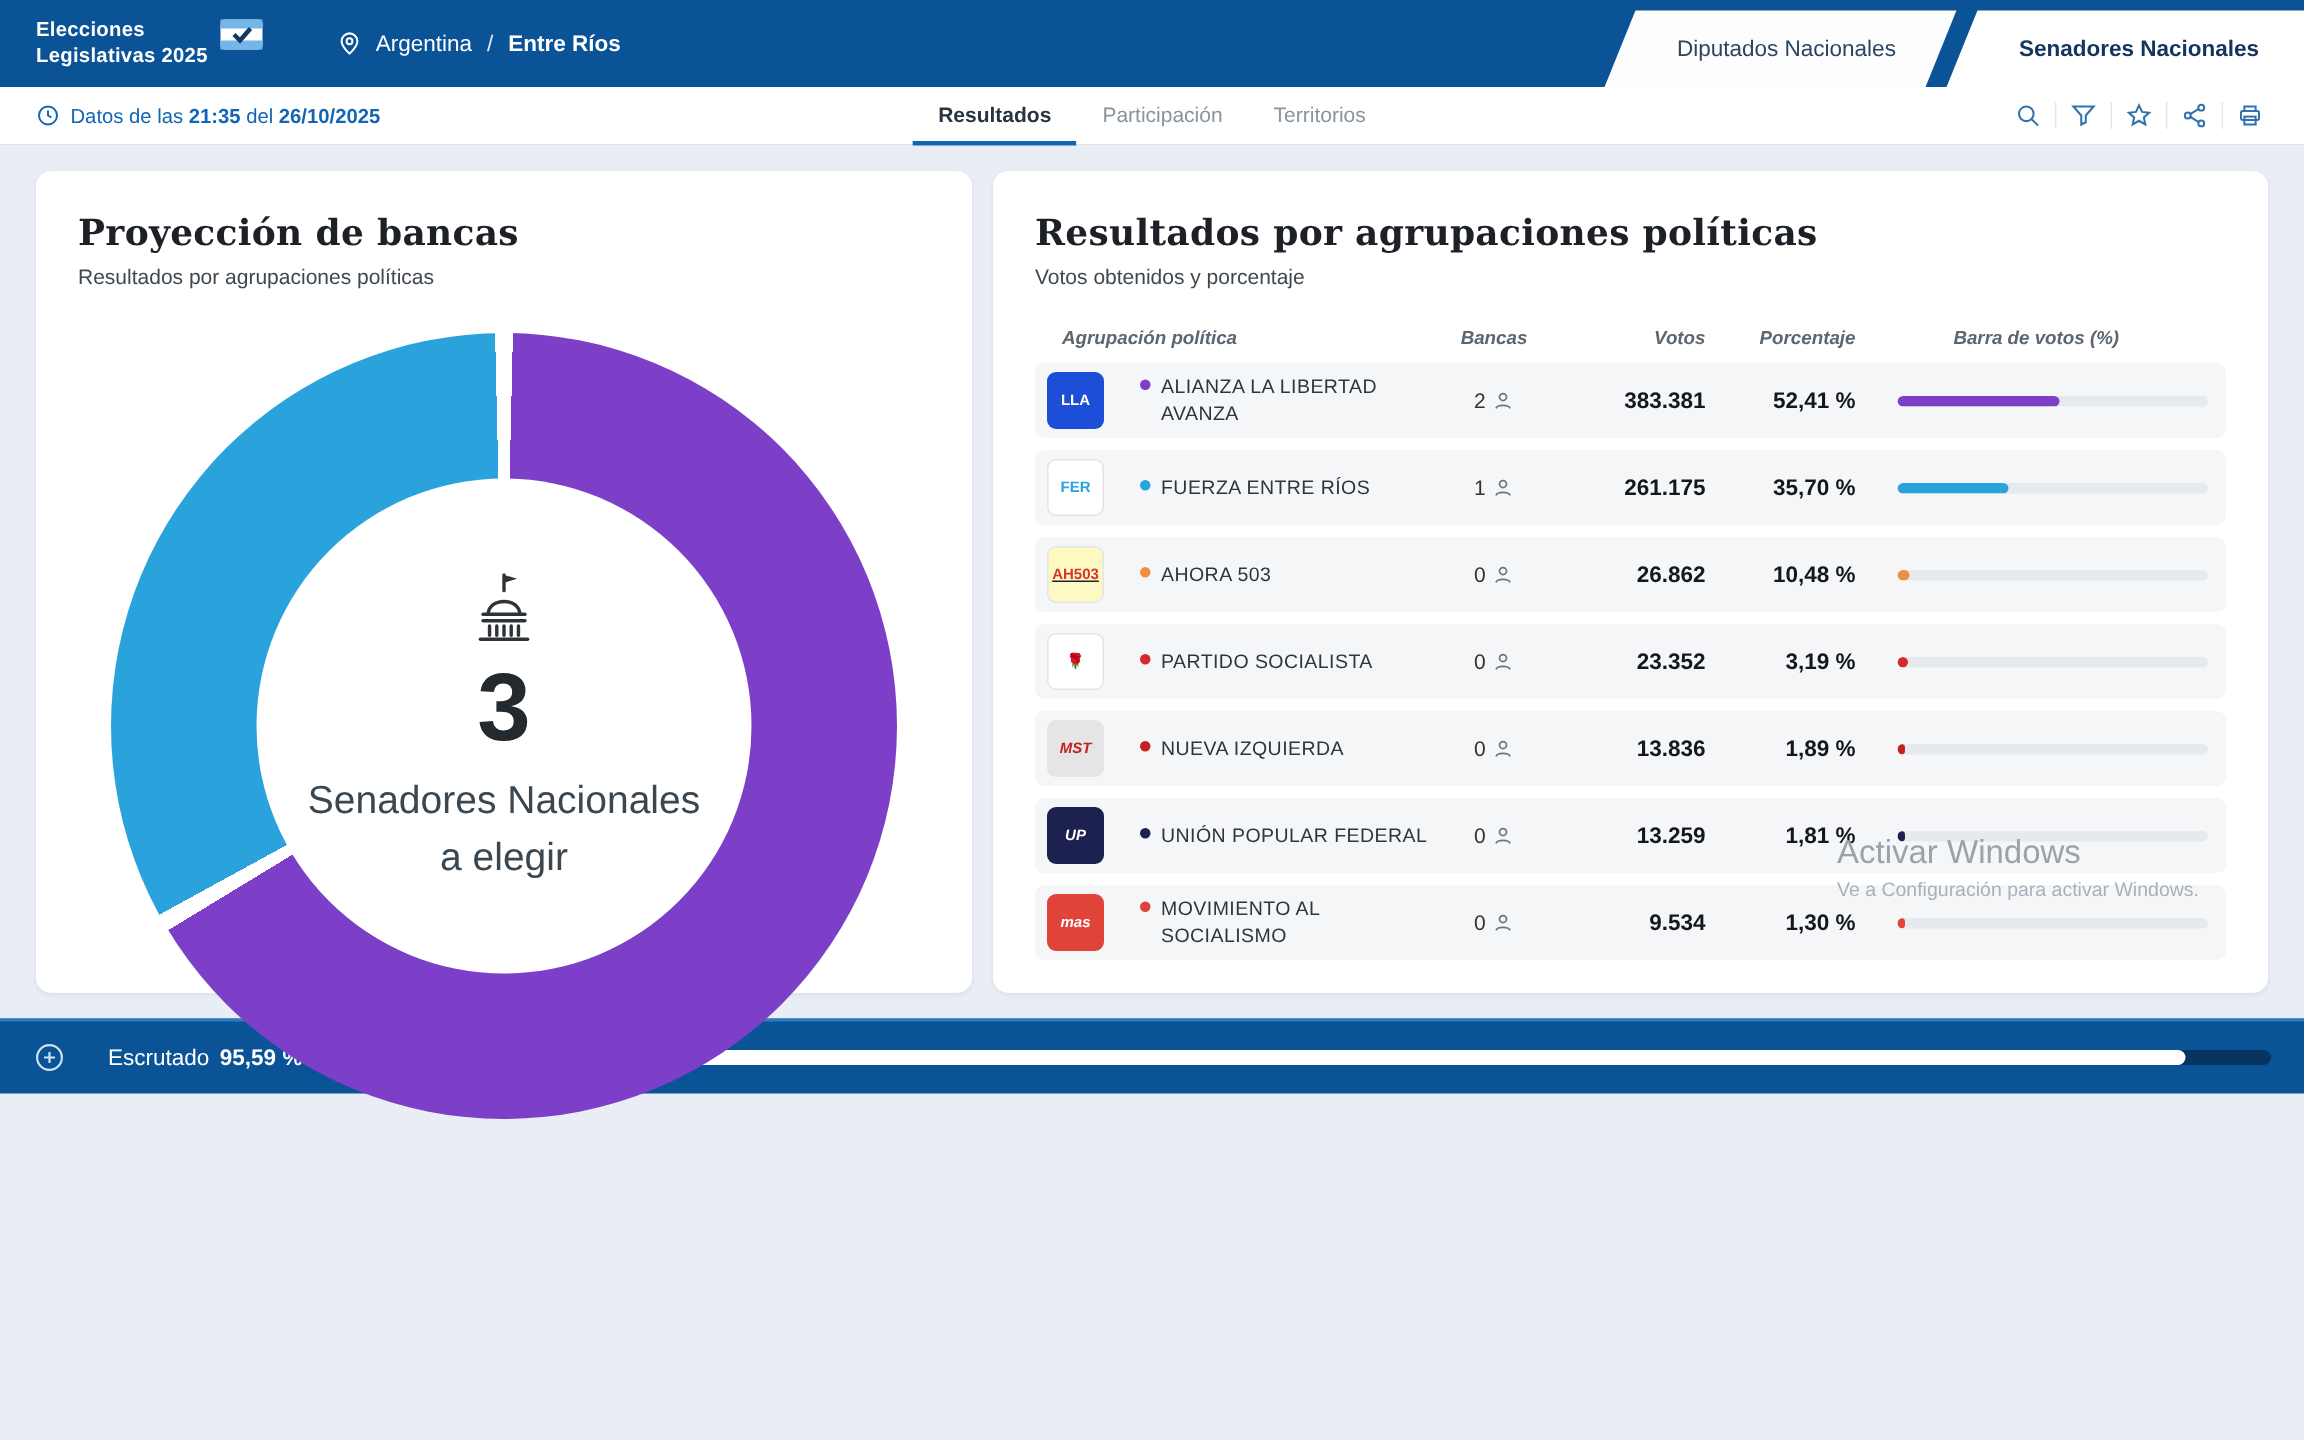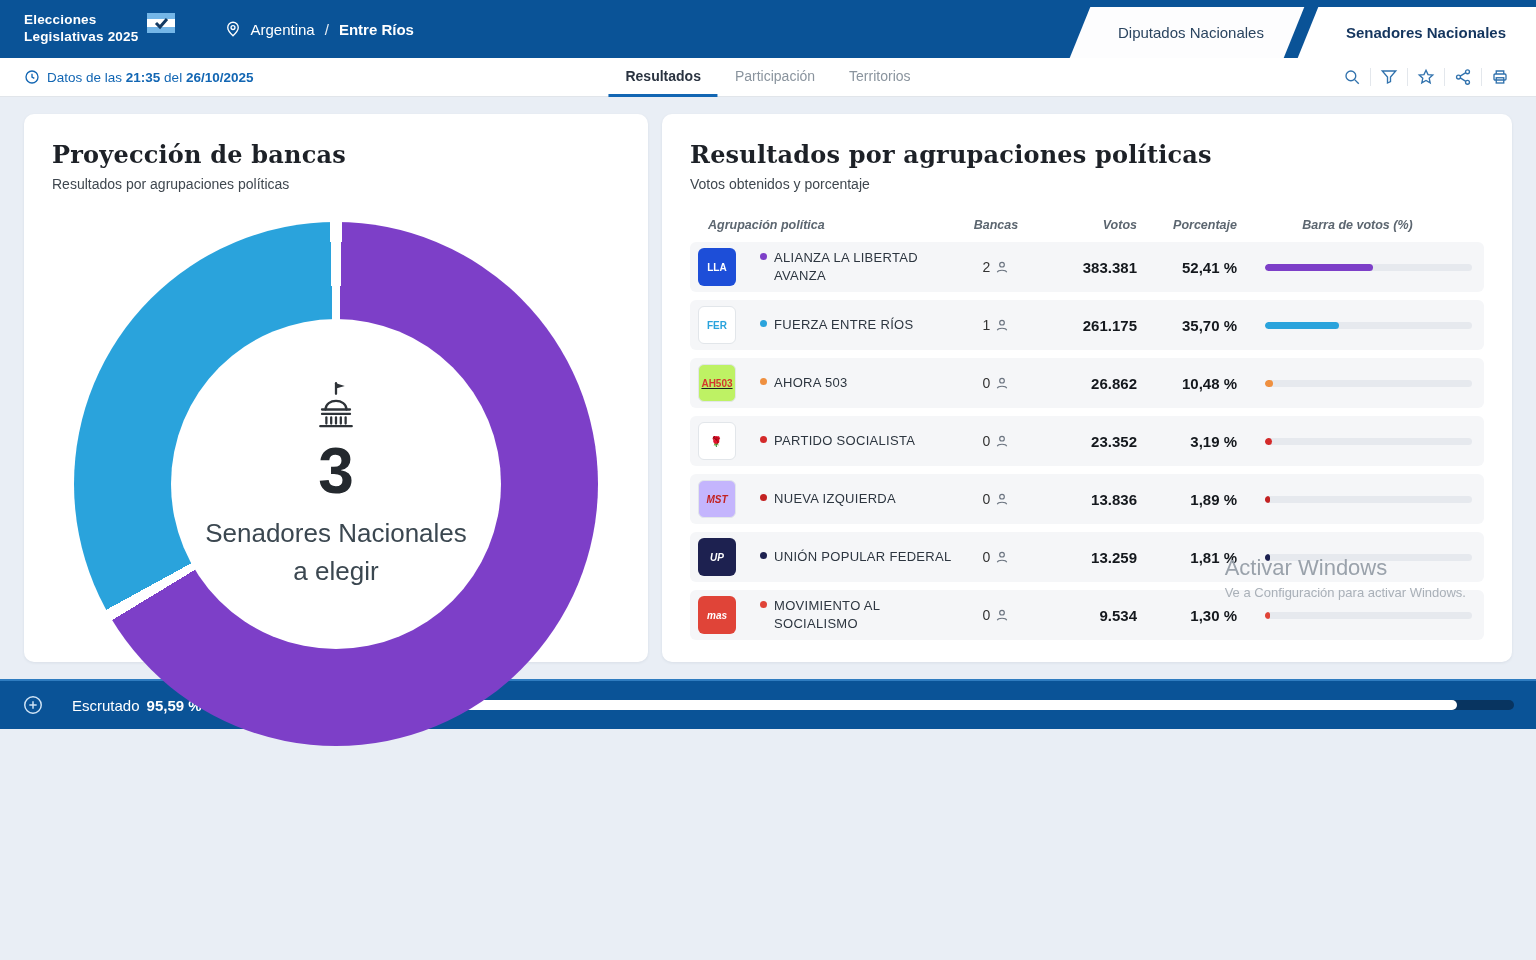--- a/index.html
+++ b/index.html
@@ -342,21 +342,21 @@
     <div class="pvotos">261.175</div>
     <div class="ppct">35,70 %</div>
     <div class="pbar">
       <div class="pbar-track">
         <div class="pbar-fill" style="width: 35.7%; background: rgb(42, 163, 220);"></div>
       </div>
     </div>
   </div>
 
   <div class="prow">
-    <div class="plogo" style="background: #bef264; border: 1px solid rgb(226, 230, 234); text-decoration: underline;">
+    <div class="plogo" style="background: #fef9c3; border: 1px solid rgb(226, 230, 234); text-decoration: underline;">
       <span class="plogo-text" style="color: rgb(212, 55, 46);">AH503</span>
     </div>
     <div class="pname">
       <span class="dot" style="background: rgb(239, 144, 64);"></span>
       <span class="pname-text">AHORA 503</span>
     </div>
     <div class="pbancas">
       <span class="bancas-num">0</span>
       <svg width="14" height="14" viewBox="0 0 24 24" fill="none" stroke="#6b7480" stroke-width="2">
         <circle cx="12" cy="8" r="4"></circle>
@@ -390,21 +390,21 @@
     <div class="pvotos">23.352</div>
     <div class="ppct">3,19 %</div>
     <div class="pbar">
       <div class="pbar-track">
         <div class="pbar-fill" style="width: 3.19%; background: rgb(212, 42, 42);"></div>
       </div>
     </div>
   </div>
 
   <div class="prow">
-    <div class="plogo" style="background: #c4b5fd; border: 1px solid rgb(226, 230, 234);">
+    <div class="plogo" style="background: #e5e5e5; border: 1px solid rgb(226, 230, 234);">
       <span class="plogo-text" style="color: rgb(195, 34, 34); font-style: italic;">MST</span>
     </div>
     <div class="pname">
       <span class="dot" style="background: rgb(195, 34, 34);"></span>
       <span class="pname-text">NUEVA IZQUIERDA</span>
     </div>
     <div class="pbancas">
       <span class="bancas-num">0</span>
       <svg width="14" height="14" viewBox="0 0 24 24" fill="none" stroke="#6b7480" stroke-width="2">
         <circle cx="12" cy="8" r="4"></circle>

